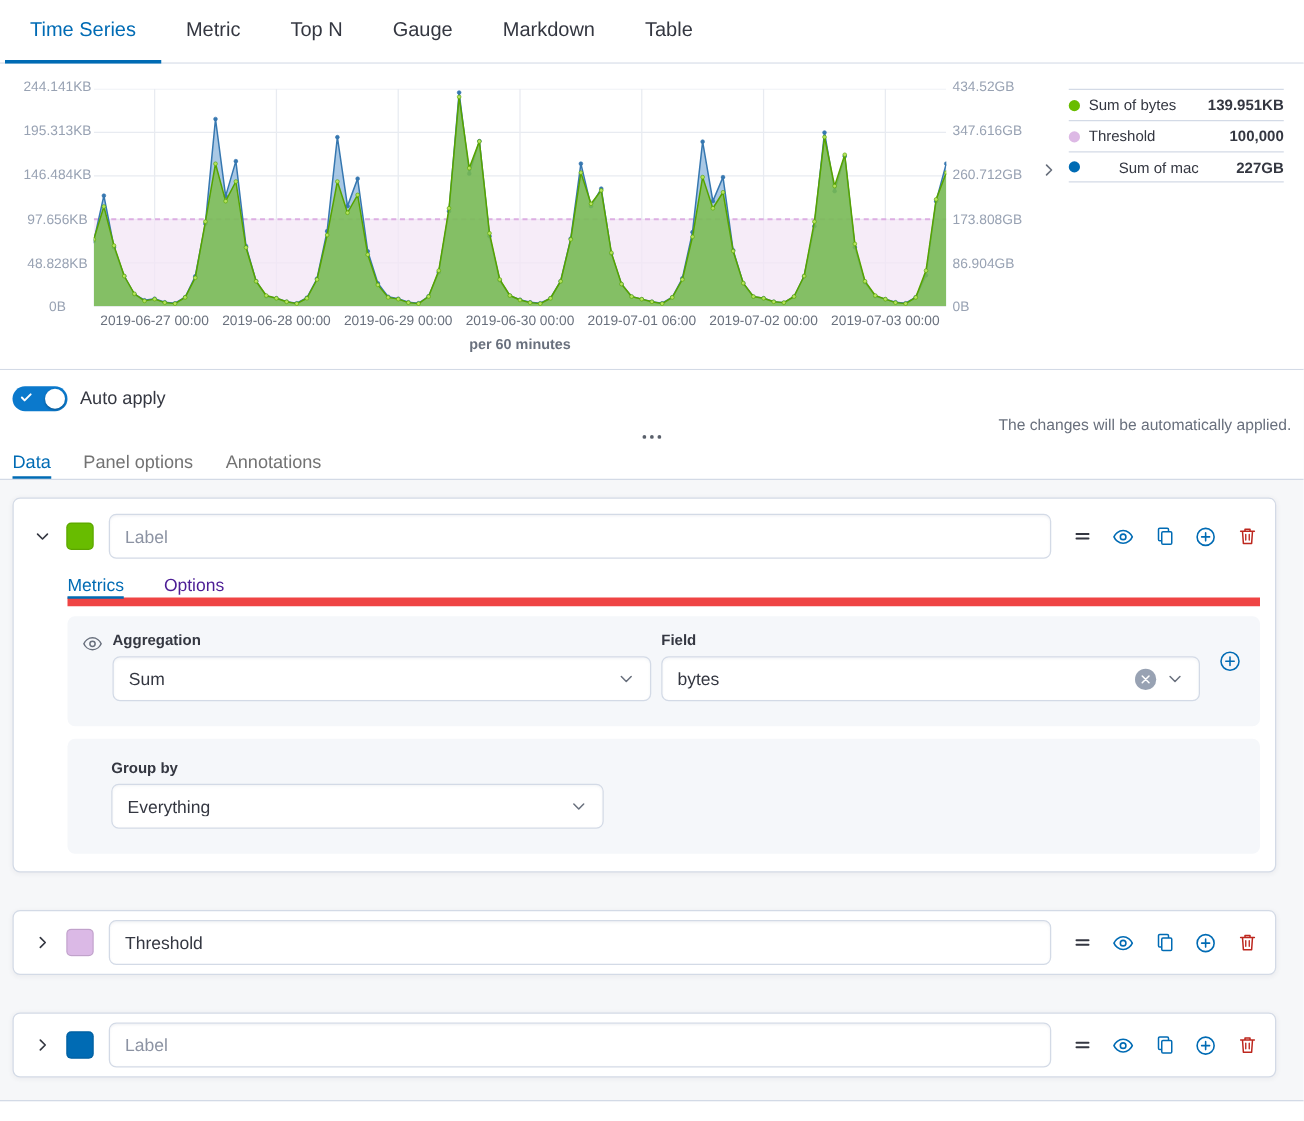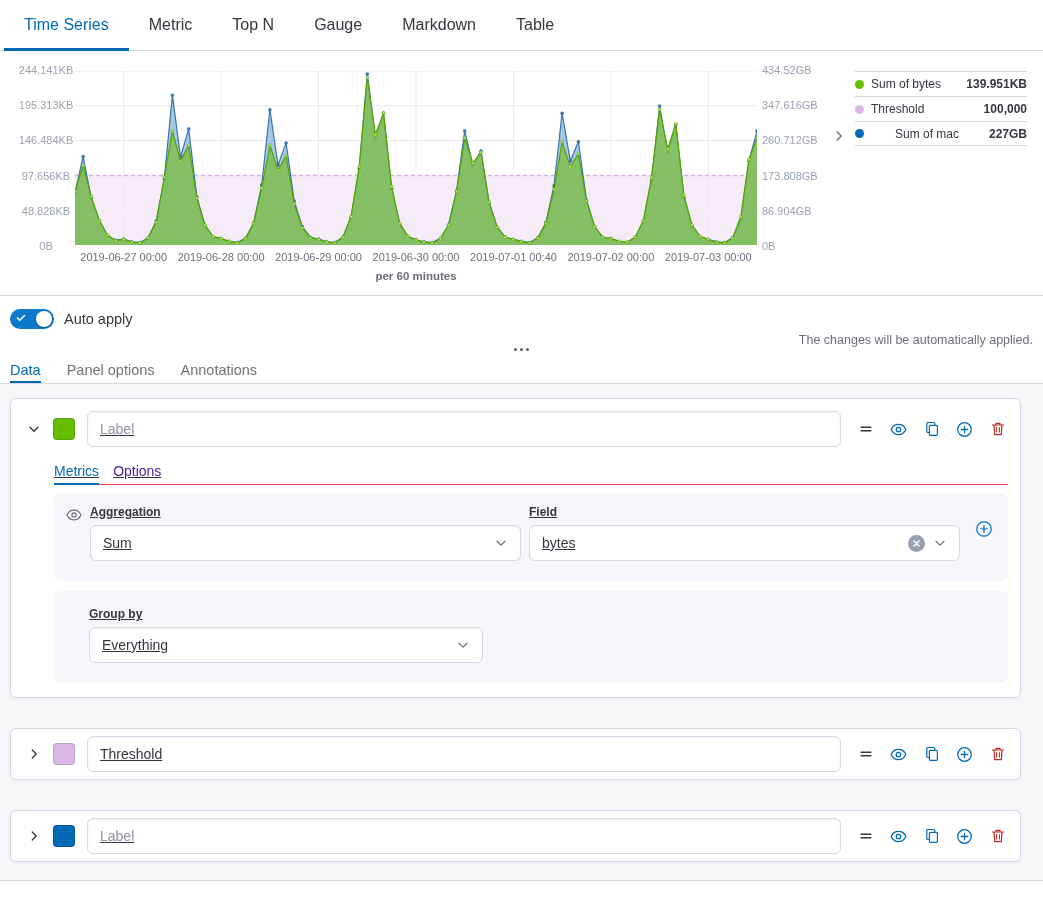--- a/index.html
+++ b/index.html
@@ -39,33 +39,33 @@
   .autoapply-label { margin-left:10px; font-size:14.5px; }
   .autoapply-hint { margin-left:auto; font-size:12.5px; color:#69707D;margin-top:42px; }
   .resize-handle { height:14px; display:flex; align-items:center; justify-content:center; gap:3px; cursor:row-resize; }
   .resize-handle i { width:3px; height:3px; border-radius:50%; background:#5a606b; }
   
   .etabs { display:flex; gap:26px; padding:0 10px; border-bottom:1px solid #D3DAE6; height:28px; }
   .etab { font-size:14.5px; color:#737373; position:relative; display:flex; align-items:center; cursor:pointer; }
   .etab.active { color:#006BB4; }
   .etab.active::after { content:""; position:absolute; left:0; right:0; bottom:0; height:2px; background:#006BB4; }
   
-  .editor { background:#F6F7F9; padding:14px 22px 18px 10px; border-bottom:1px solid #D3DAE6;text-decoration:underline; }
+  .editor { background:#F6F7F9; padding:14px 22px 18px 10px; border-bottom:1px solid #D3DAE6; }
   .card { background:#fff; border:1px solid #D3DAE6; border-radius:6px; box-shadow:0 1px 4px rgba(52,55,65,.06); }
   .card + .card { margin-top:30px; }
   .card-header { display:flex; align-items:center; padding:7px 14px; }
   .card.expanded .card-header { padding:12px 14px 6px 14px; }
   .expand-btn { width:18px; height:18px; display:flex; align-items:center; justify-content:center; margin-right:10px; cursor:pointer; flex:none; }
   .swatch { width:22px; height:22px; border-radius:4px; margin-right:12px; cursor:pointer; flex:none; box-shadow:inset 0 0 0 1px rgba(0,0,0,.12); }
   .label-input { flex:1; height:36px; border:1px solid #D3DAE6; border-radius:6px; padding:0 12px; font-size:14px; color:#343741; background:#fff; font-family:"Liberation Sans",sans-serif; box-shadow:inset 0 1px 2px rgba(152,162,179,.15); }
   .label-input::placeholder { color:#8c93a3; }
   .icon-group { display:flex; align-items:center; gap:16px; margin-left:16px; flex:none; }
   .icon-btn { width:17px; height:17px; display:flex; align-items:center; justify-content:center; cursor:pointer; }
   .card-body { padding:0 12px 14px 43px; }
-  .stabs { display:flex; gap:14px; border-bottom:1px solid #ef4444; height:28px; margin-top:4px; }
+  .stabs { display:flex; gap:32px; border-bottom:7px solid #ef4444; height:28px; margin-top:4px; }
   .stab { font-size:14px; position:relative; display:flex; align-items:center; cursor:pointer; color:#4c1d95; }
   .stab.active { color:#006BB4; }
   .stab.active::after { content:""; position:absolute; left:0; right:0; bottom:-1px; height:2px; background:#006BB4; }
   .agg-panel { margin-top:8px; background:#F5F7FA; border-radius:6px; padding:12px 14px 20px 12px; display:flex; align-items:flex-start; }
   .agg-eye { width:16px; margin:2px 8px 0 0; flex:none; }
   .agg-col { flex:1; }
   .agg-col + .agg-col { margin-left:8px; }
   .field-label { font-size:12px; font-weight:700; margin-bottom:6px; }
   .selectbox { height:36px; background:#fff; border:1px solid #D3DAE6; border-radius:6px; display:flex; align-items:center; padding:0 12px; font-size:14px; cursor:pointer; box-shadow:inset 0 1px 2px rgba(152,162,179,.12); }
   .selectbox .sel-text { flex:1; white-space:nowrap; overflow:hidden; }
@@ -295,21 +295,21 @@
     <span>173.808GB</span>
     <span>86.904GB</span>
     <span>0B</span>
   </div>
 
   <div class="xticks">
     <span style="left:7.14%">2019-06-27 00:00</span>
     <span style="left:21.43%">2019-06-28 00:00</span>
     <span style="left:35.71%">2019-06-29 00:00</span>
     <span style="left:50%">2019-06-30 00:00</span>
-    <span style="left:64.29%">2019-07-01 00:40</span>
+    <span style="left:64.29%">2019-07-01 06:00</span>
     <span style="left:78.57%">2019-07-02 00:00</span>
     <span style="left:92.86%">2019-07-03 00:00</span>
   </div>
   <div class="xlabel">per 60 minutes</div>
 
   <div class="legend-collapse">
     <svg width="14" height="14" viewBox="0 0 16 16">
         <path d="M6 3.5L10.5 8L6 12.5" fill="none" stroke="#69707D" stroke-width="1.5" stroke-linecap="round" stroke-linejoin="round"></path>
       </svg>
   </div>

